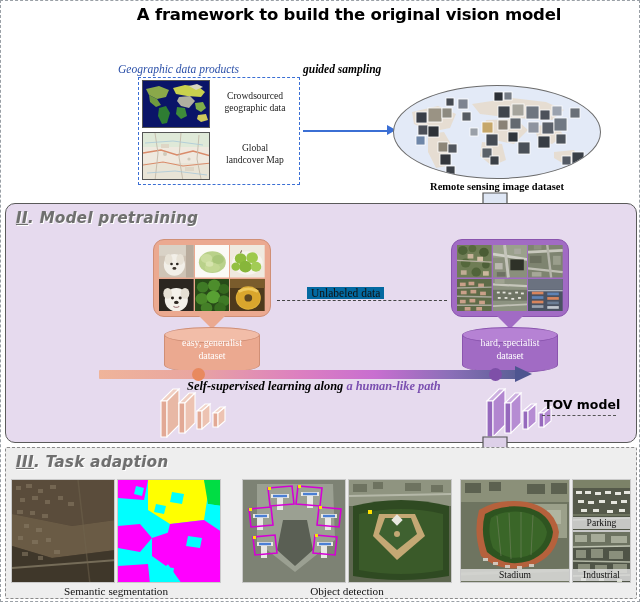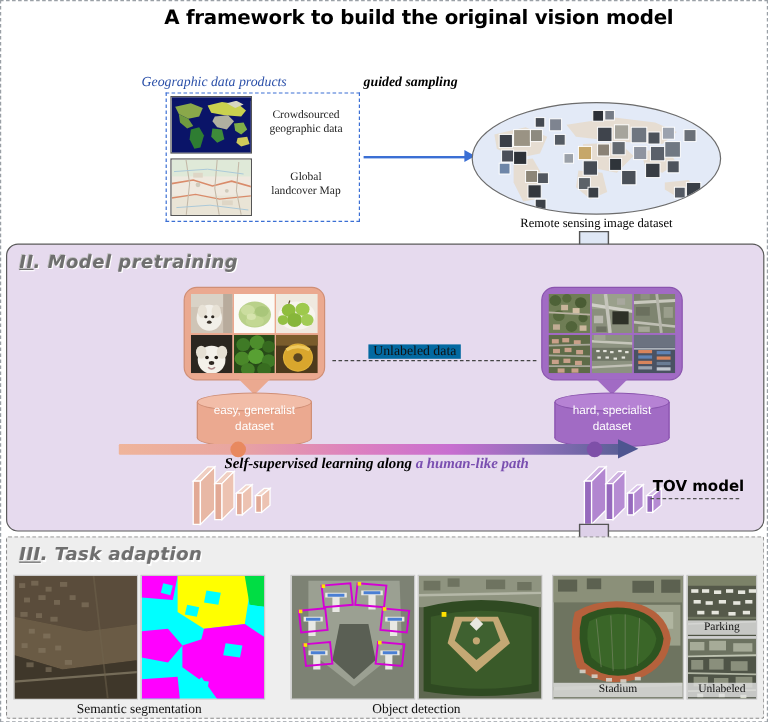--- a/index.html
+++ b/index.html
@@ -130,21 +130,21 @@
     border: 1.4px solid #6c6c6c;
     border-radius: 104px / 47px;
     background: #e3eaf7;
     overflow: hidden;
   }
   #rs-caption {
     position: absolute;
     left: 392px; top: 180px; width: 208px;
     text-align: center;
     font-family: "Liberation Serif", serif;
-    font-weight: normal;
+    font-weight: bold;
     font-size: 10.5px;
     color: #000;
   }
 
   
   .block-arrow { position: absolute; }
   #arrow-1-2 { left: 469px; top: 192px; width: 50px; height: 36px; }
   #arrow-2-3 { left: 469px; top: 436px; width: 50px; height: 36px; }
 
   .arrow-svg { position: absolute; left:0; top:0; overflow: visible; }
@@ -202,21 +202,21 @@
   .cyl-bottom {
     position: absolute;
     left: 0; top: 30px; width: 96px; height: 16px;
     border: 1.4px solid;
     border-radius: 50%;
   }
   .cyl-label {
     position: absolute;
     left: 0; top: 10px; width: 96px;
     text-align: center;
-    font-family: Liberation Sans, sans-serif;
+    font-family: Liberation Serif, serif;
     font-size: 9.8px;
     line-height: 12.5px;
     color: #ffffff;
   }
   #easy-cyl { left: 163px; top: 326px; }
   #easy-cyl .cyl-body { background: #eba990; border-color: #d08f76; }
   #easy-cyl .cyl-top { background: #f2bda8; border-color: #d08f76; }
   #easy-cyl .cyl-bottom { background: #eba990; border-color: #d08f76; }
   #hard-cyl { left: 461px; top: 326px; }
   #hard-cyl .cyl-body { background: #a16bc4; border-color: #8a54ae; }
@@ -907,17 +907,17 @@
       </g>
       <path d="M0 15 L59 14" stroke="#bfc4b2" stroke-width="1.6"></path>
       <path d="M0 29 L59 30" stroke="#b2b7a5" stroke-width="1.4"></path>
       <path d="M0 44 L59 43" stroke="#a5aa98" stroke-width="1.4"></path>
       <g fill="#d4d9c6">
         <rect x="8" y="46" width="5" height="3"></rect>
           <rect x="26" y="46" width="5" height="3"></rect>
         <rect x="44" y="47" width="5" height="3"></rect>
       </g>
     </svg>
-    <div class="scene-tag">Unlabeled</div>
+    <div class="scene-tag">Industrial</div>
   </div>
 
 
 </div>
 
 </body></html>

